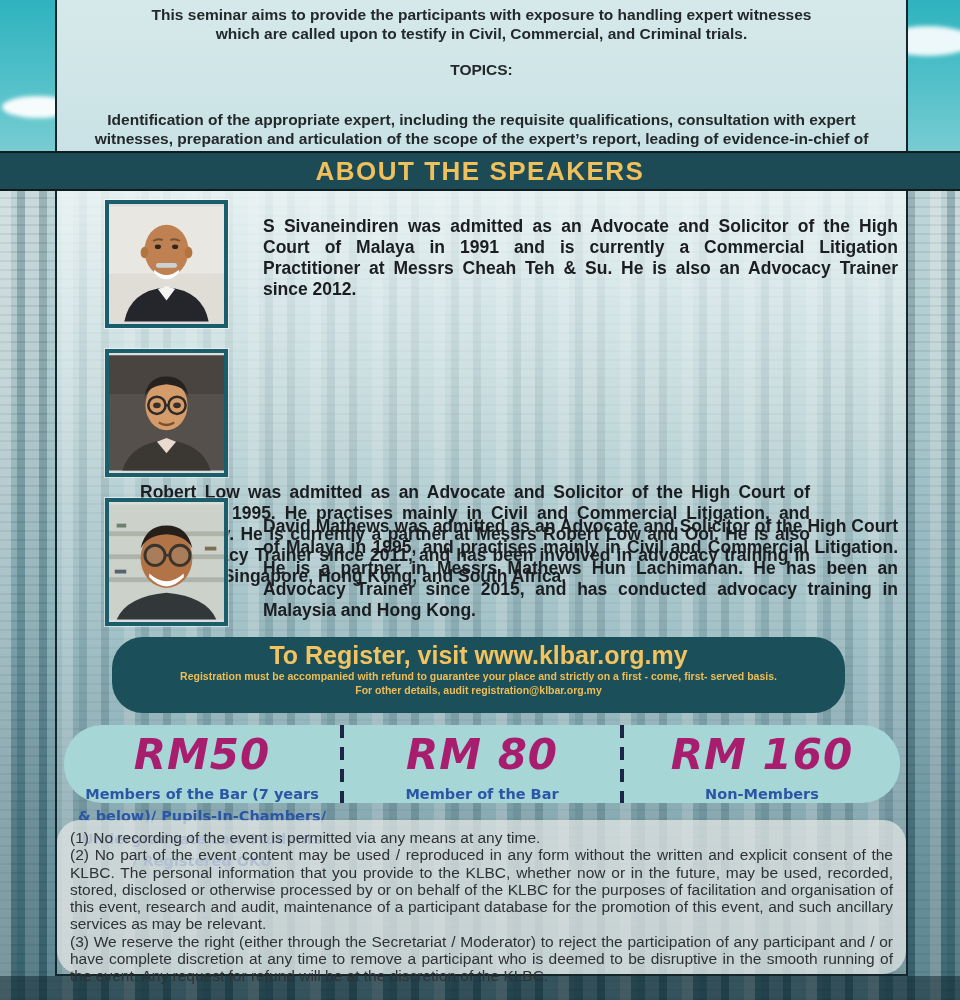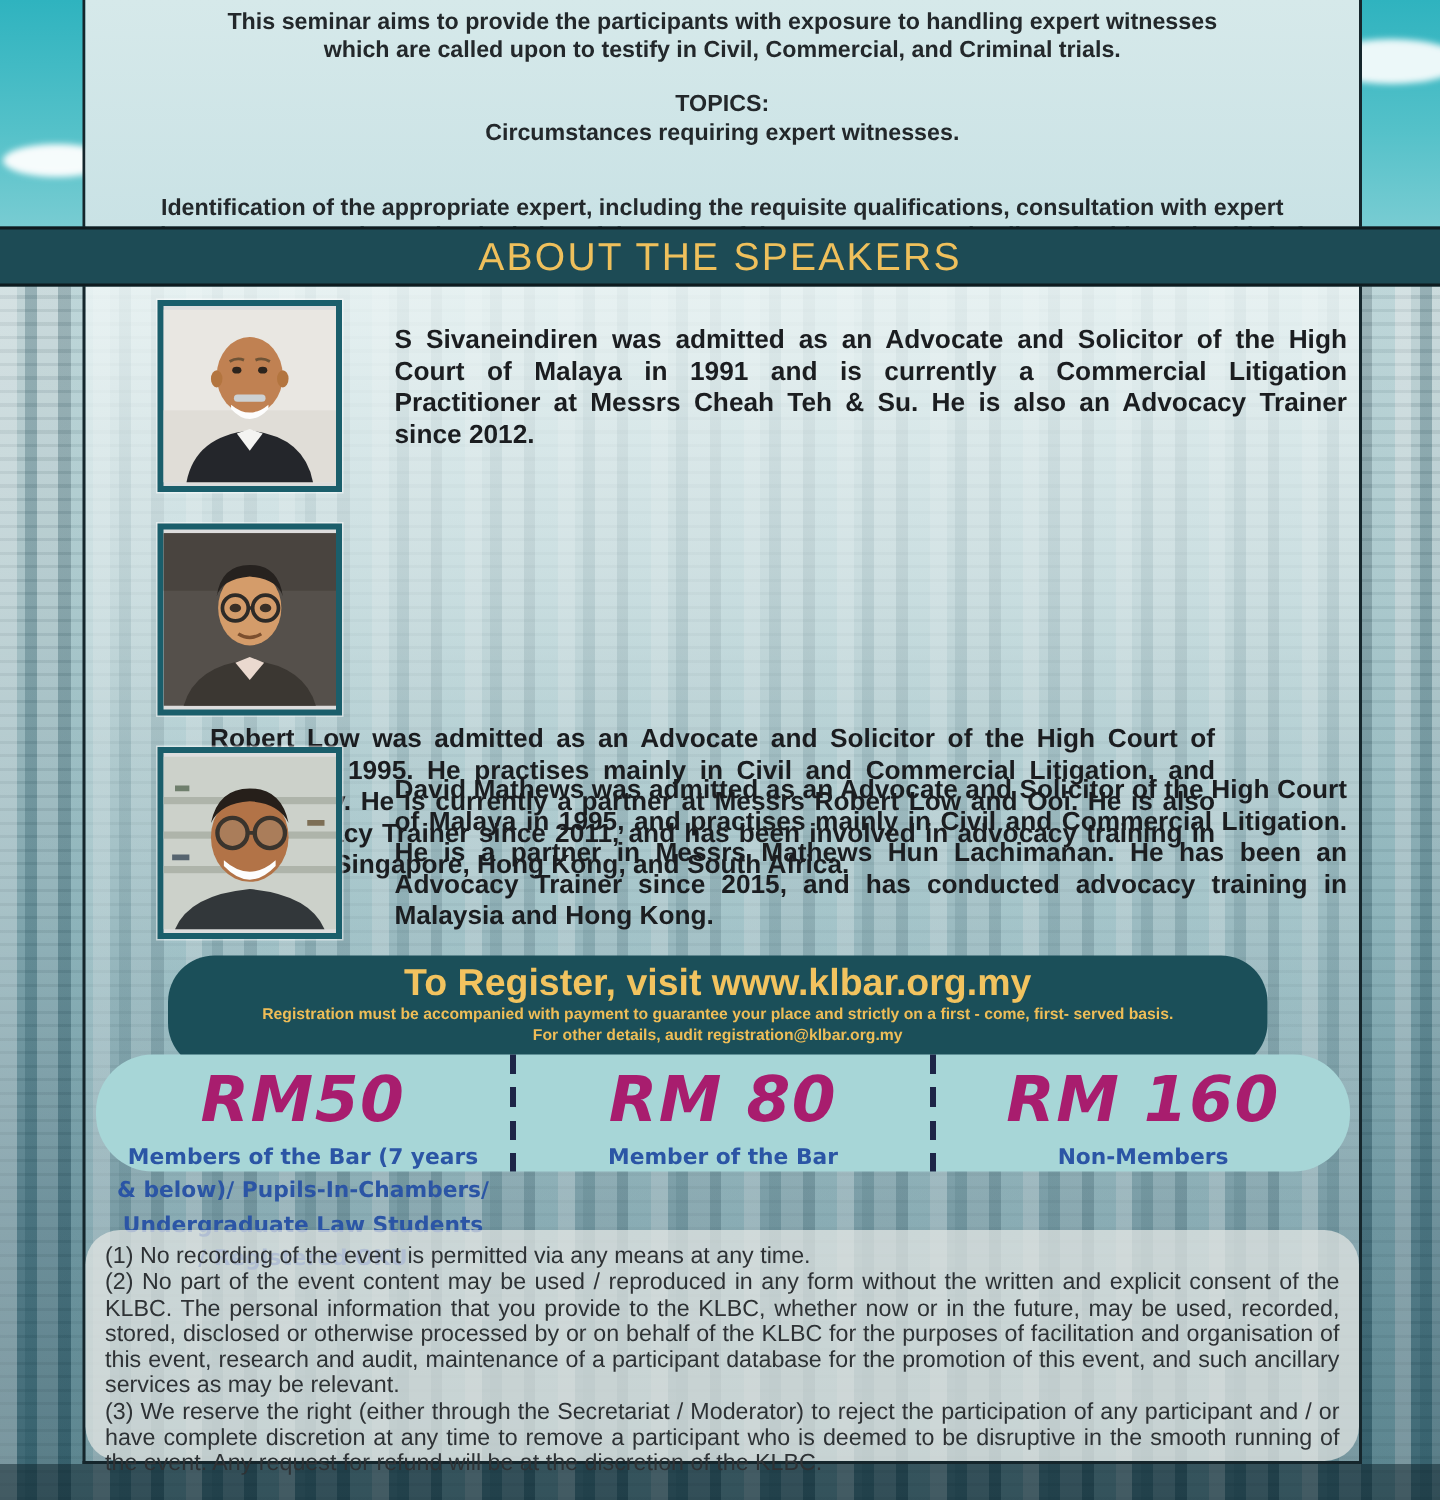--- a/index.html
+++ b/index.html
@@ -47,21 +47,21 @@
   }
   .intro .topics-block { margin-top:17px; }
   .intro .topic-long { line-height:18.5px;margin-top:32px; }
   
   .header-bar {
     position:absolute; left:0; top:151px; width:960px; height:40px;
     background:#1d4b55; border-top:2px solid #0e1b1f; border-bottom:2px solid #0e1b1f;
     display:flex; align-items:center; justify-content:center; z-index:3;
   }
   .header-bar .title {
-    color:#efc05c; font-size:26px; font-weight:normal; letter-spacing:1.5px;text-align:center;
+    color:#efc05c; font-size:26px; font-weight:bold; letter-spacing:1.5px;text-align:center;
   }
   
   .speaker-row { position:absolute; left:70px; width:828px; display:flex; z-index:2;padding-left:35px; }
   .speaker-row.r1 { top:200px; }
   .speaker-row.r2 { top:349px;flex-direction:column; }
   .speaker-row.r3 { top:498px; }
   .photo-frame {
     width:123px; height:128px; border:4px solid #1a5e6b; flex-shrink:0;
     background:#ddd; box-shadow:0 0 0 1px rgba(255,255,255,0.5);
   }
@@ -76,21 +76,21 @@
   
   .register {
     position:absolute; left:112px; top:637px; width:733px; height:76px;
     background:#1b4f59; border-radius:31px; text-align:center; z-index:2;
     padding-top:4px;
   }
   .register .reg-title { color:#f2c35f; font-size:25px; font-weight:bold; }
   .register .reg-note  { color:#eebd57; font-size:10.5px; font-weight:bold; line-height:13.5px; }
   
   .pricing {
-    position:absolute; left:64px; top:703px; width:836px; height:78px;
+    position:absolute; left:64px; top:725px; width:836px; height:78px;
     background:#a7d6d7; border-radius:38px; display:flex; z-index:2;
   }
   .price-col { flex:1; text-align:center; padding-top:7px; }
   .price-divider {
     width:4px; height:100%; flex-shrink:0;
     background:repeating-linear-gradient(180deg,#1d2547 0 13px, rgba(0,0,0,0) 13px 22px);
   }
   .price-value {
     font-family:"DejaVu Sans", sans-serif; font-style:italic; font-weight:bold;
     font-size:42px; letter-spacing:1px; color:#a81d6e; line-height:46px;
@@ -120,21 +120,20 @@
   <div class="cloud c3"></div>
   <div class="cloud c4"></div>
 
   <div class="main-box"></div>
 
   <div class="intro">
     <div>This seminar aims to provide the participants with exposure to handling expert witnesses</div>
     <div>which are called upon to testify in Civil, Commercial, and Criminal trials.</div>
     <div class="topics-block">
       <div>TOPICS:</div>
-      <div>Circumstances requiring expert witnesses.</div>
       <div class="topic-long">Identification of the appropriate expert, including the requisite qualifications, consultation with expert witnesses, preparation and articulation of the scope of the expert’s report, leading of evidence-in-chief of experts, best practices and matters to take into account when cross-examining expert witnesses in court.</div>
     </div>
   </div>
 
   <div class="header-bar">
     <div class="title">ABOUT THE SPEAKERS</div>
   </div>
 
   <div class="speaker-row r1">
     <div class="photo-frame">
@@ -194,21 +193,21 @@
         <path d="M58 53 L64 53" stroke="#3a342d" stroke-width="2.6"></path>
         <path d="M42 72 Q60 88 78 72 L78 76 Q60 95 42 76 Z" fill="#fdfdfd"></path>
         <path d="M8 120 Q18 96 60 92 Q102 96 112 120 Z" fill="#32373a"></path>
       </svg>
     </div>
     <div class="bio">David Mathews was admitted as an Advocate and Solicitor of the High Court of Malaya in 1995, and practises mainly in Civil and Commercial Litigation. He is a partner in Messrs Mathews Hun Lachimanan. He has been an Advocacy Trainer since 2015, and has conducted advocacy training in Malaysia and Hong Kong.</div>
   </div>
 
   <div class="register">
     <div class="reg-title">To Register, visit www.klbar.org.my</div>
-    <div class="reg-note">Registration must be accompanied with payment to guarantee your place and strictly on a first - come, first- served basis.</div>
+    <div class="reg-note">Registration must be accompanied with refund to guarantee your place and strictly on a first - come, first- served basis.</div>
     <div class="reg-note">For other details, audit registration@klbar.org.my</div>
   </div>
 
   <div class="pricing">
     <div class="price-col">
       <div class="price-value">RM50</div>
       <div class="price-desc">Members of the Bar (7 years &amp; below)/ Pupils-In-Chambers/ Undergraduate Law Students / Registered OKU</div>
     </div>
     <div class="price-divider"></div>
     <div class="price-col">

